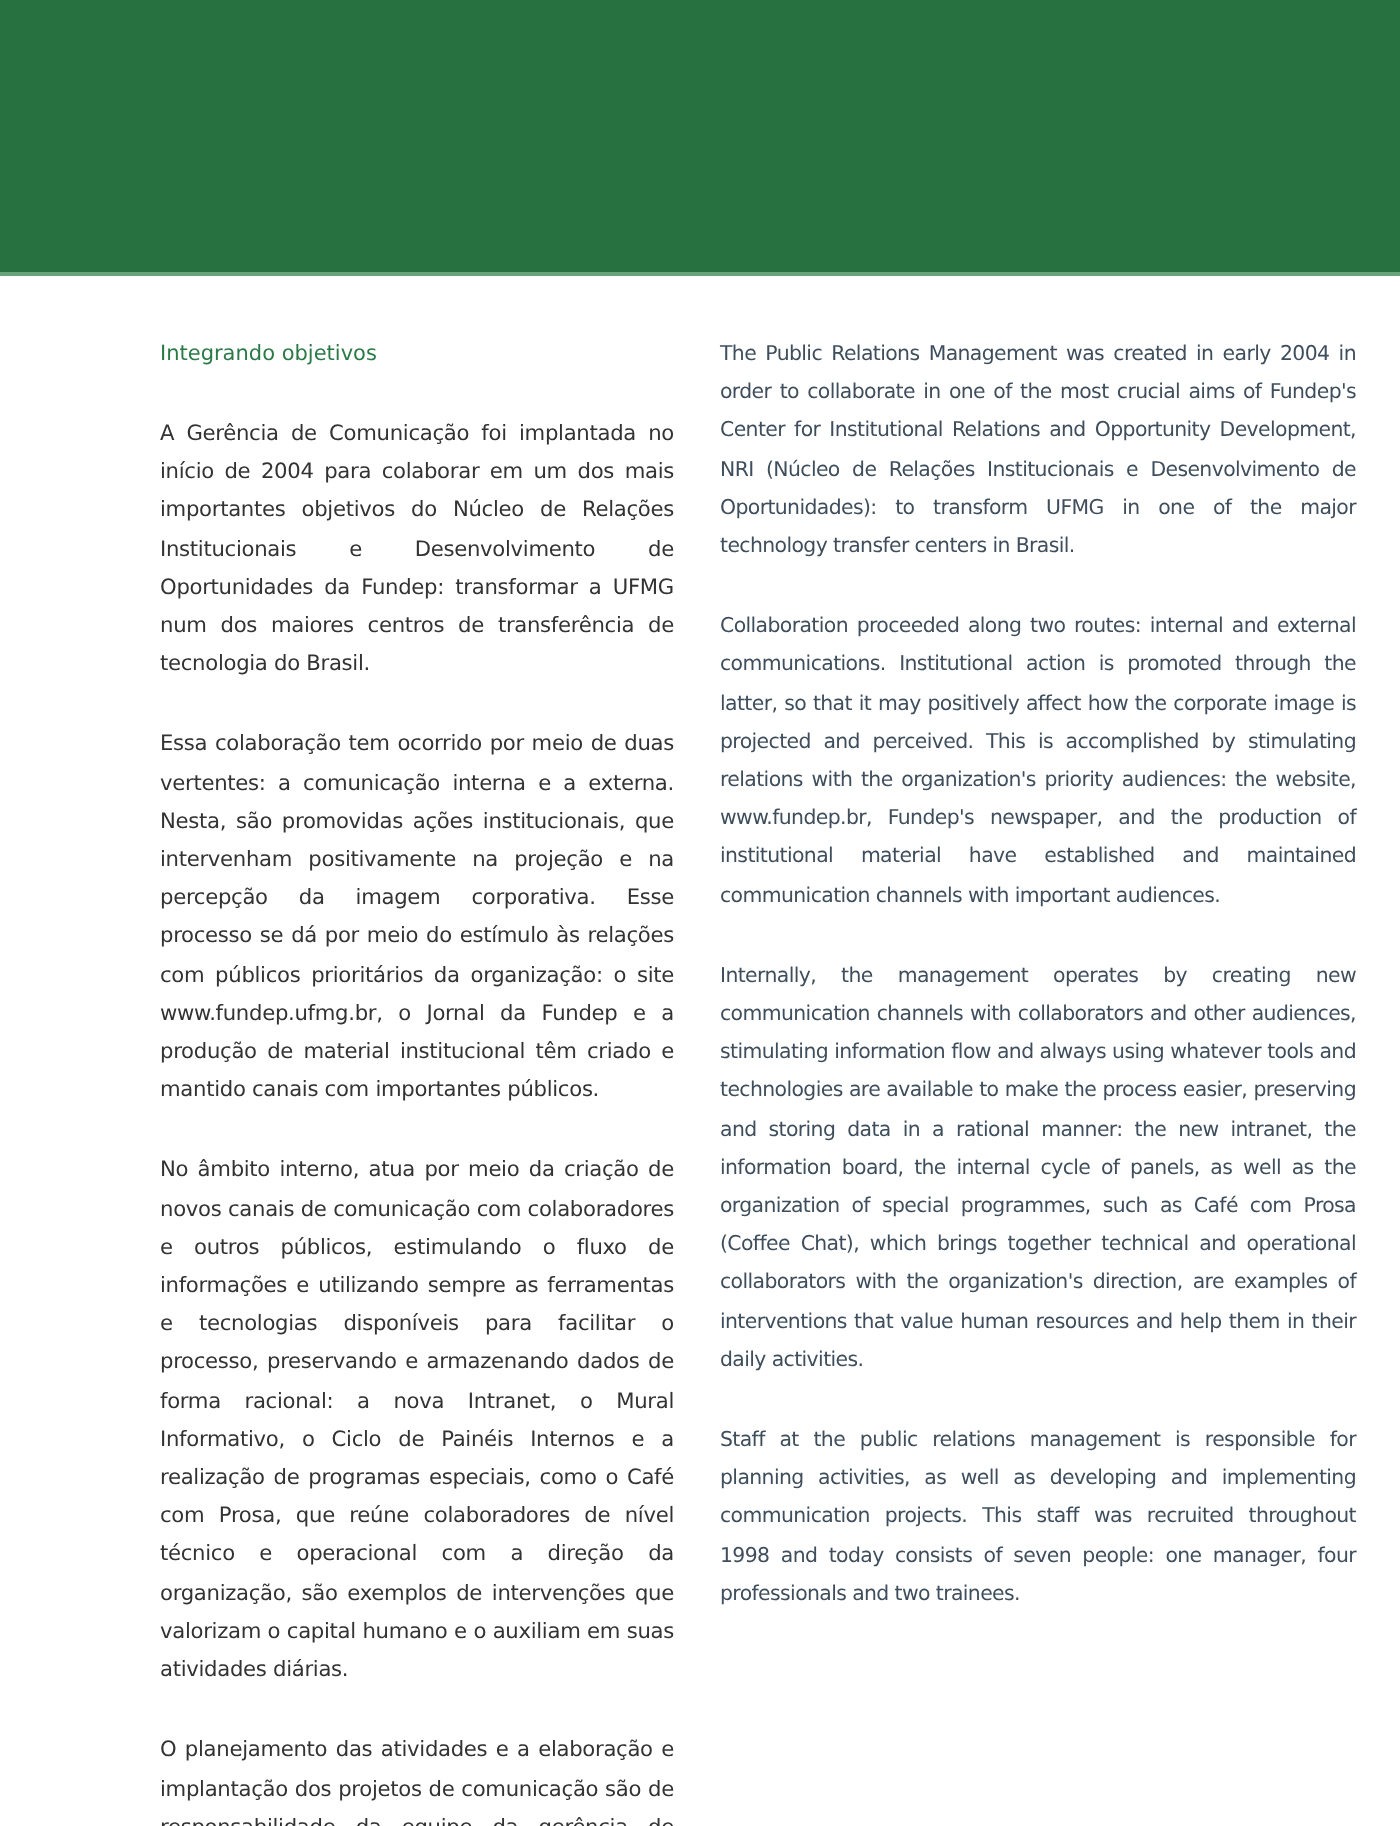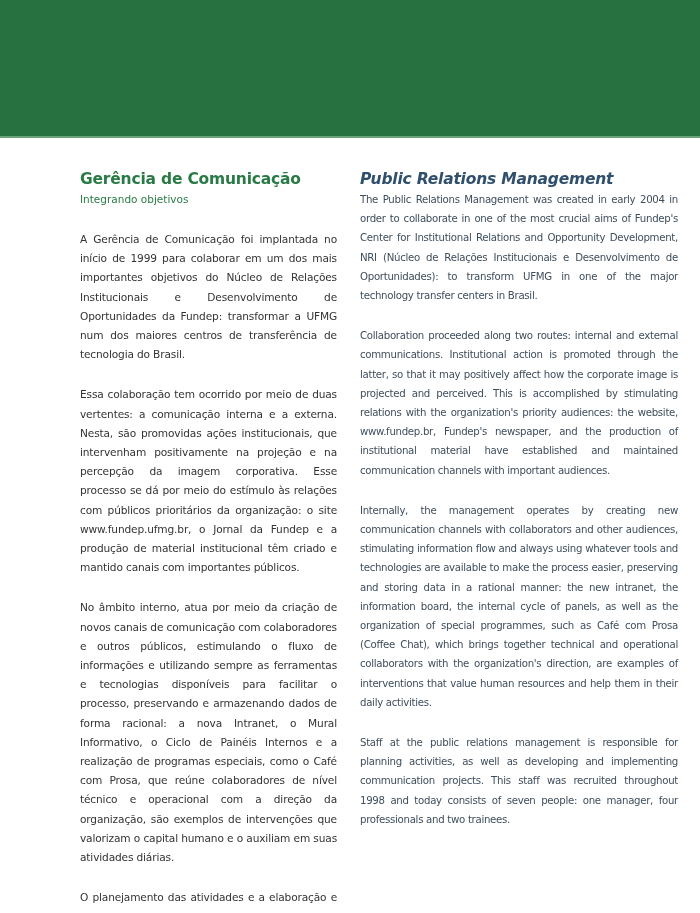--- a/index.html
+++ b/index.html
@@ -14,27 +14,25 @@
   .right .title, .right .subtitle { color:#2f4f6d; font-style:italic; }
   .para { margin:0 0 21px 0; text-align:justify; font-size:10.6px; line-height:19.2px; color:#333333; letter-spacing:-0.15px; }
   .right .para { color:#3f4e5c; font-size:10.2px; letter-spacing:-0.3px; }
 </style>
 </head>
 <body>
 
 <div class="banner"></div>
 
 <div class="col col-left left">
-  <h1 class="title">Gerência de Comunicação</h1>
   <h2 class="subtitle">Integrando objetivos</h2>
-  <p class="para">A Gerência de Comunicação foi implantada no início de 1999 para colaborar em um dos mais importantes objetivos do Núcleo de Relações Institucionais e Desenvolvimento de Oportunidades da Fundep: transformar a UFMG num dos maiores centros de transferência de tecnologia do Brasil.</p>
+  <p class="para">A Gerência de Comunicação foi implantada no início de 2004 para colaborar em um dos mais importantes objetivos do Núcleo de Relações Institucionais e Desenvolvimento de Oportunidades da Fundep: transformar a UFMG num dos maiores centros de transferência de tecnologia do Brasil.</p>
   <p class="para">Essa colaboração tem ocorrido por meio de duas vertentes: a comunicação interna e a externa. Nesta, são promovidas ações institucionais, que intervenham positivamente na projeção e na percepção da imagem corporativa. Esse processo se dá por meio do estímulo às relações com públicos prioritários da organização: o site www.fundep.ufmg.br, o Jornal da Fundep e a produção de material institucional têm criado e mantido canais com importantes públicos.</p>
   <p class="para">No âmbito interno, atua por meio da criação de novos canais de comunicação com colaboradores e outros públicos, estimulando o fluxo de informações e utilizando sempre as ferramentas e tecnologias disponíveis para facilitar o processo, preservando e armazenando dados de forma racional: a nova Intranet, o Mural Informativo, o Ciclo de Painéis Internos e a realização de programas especiais, como o Café com Prosa, que reúne colaboradores de nível técnico e operacional com a direção da organização, são exemplos de intervenções que valorizam o capital humano e o auxiliam em suas atividades diárias.</p>
   <p class="para">O planejamento das atividades e a elaboração e implantação dos projetos de comunicação são de responsabilidade da equipe da gerência de comunicação. Ela foi composta ao longo de 2004, tendo hoje um total de sete pessoas: um gerente, quatro profissionais e dois estagiários.</p>
 </div>
 
 <div class="col col-right right">
-  <h1 class="title">Public Relations Management</h1>
   <p class="para">The Public Relations Management was created in early 2004 in order to collaborate in one of the most crucial aims of Fundep's Center for Institutional Relations and Opportunity Development, NRI (Núcleo de Relações Institucionais e Desenvolvimento de Oportunidades): to transform UFMG in one of the major technology transfer centers in Brasil.</p>
   <p class="para">Collaboration proceeded along two routes: internal and external communications. Institutional action is promoted through the latter, so that it may positively affect how the corporate image is projected and perceived. This is accomplished by stimulating relations with the organization's priority audiences: the website, www.fundep.br, Fundep's newspaper, and the production of institutional material have established and maintained communication channels with important audiences.</p>
   <p class="para">Internally, the management operates by creating new communication channels with collaborators and other audiences, stimulating information flow and always using whatever tools and technologies are available to make the process easier, preserving and storing data in a rational manner: the new intranet, the information board, the internal cycle of panels, as well as the organization of special programmes, such as Café com Prosa (Coffee Chat), which brings together technical and operational collaborators with the organization's direction, are examples of interventions that value human resources and help them in their daily activities.</p>
   <p class="para">Staff at the public relations management is responsible for planning activities, as well as developing and implementing communication projects. This staff was recruited throughout 1998 and today consists of seven people: one manager, four professionals and two trainees.</p>
 </div>
 
 </body></html>

